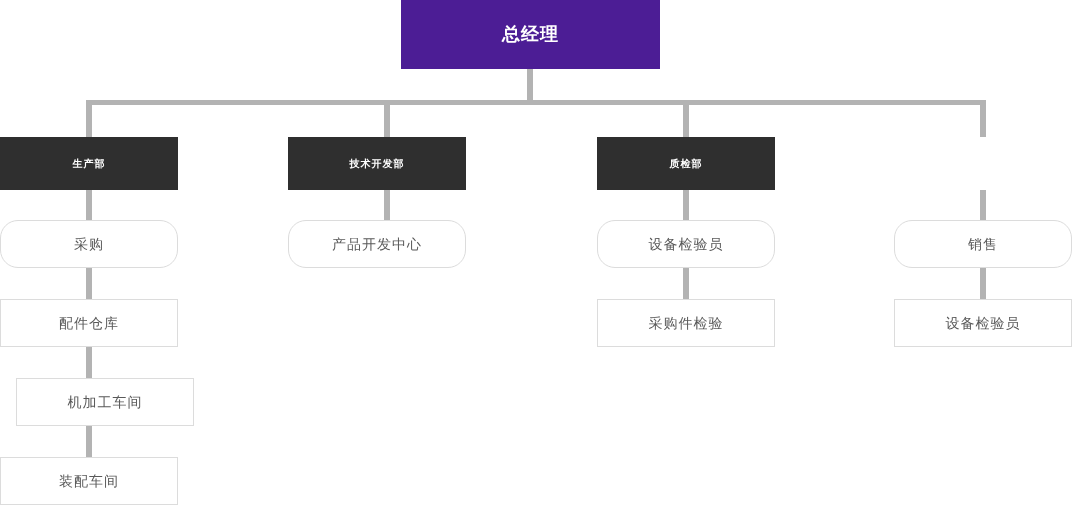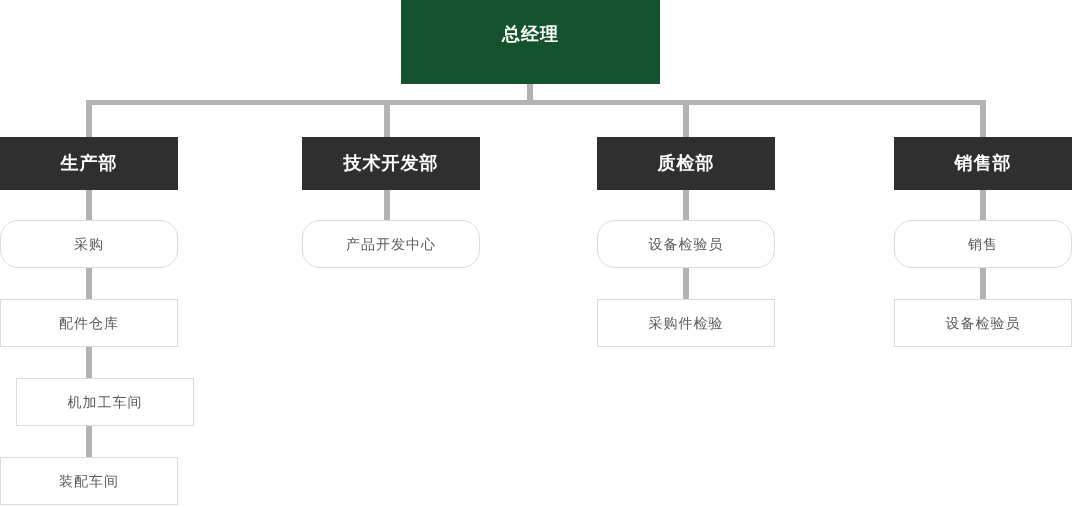--- a/index.html
+++ b/index.html
@@ -12,49 +12,49 @@
     font-family: "Liberation Sans", "DejaVu Sans", sans-serif;
   }
   .node {
     position: absolute;
     box-sizing: border-box;
     text-align: center;
     white-space: nowrap;
   }
   .root-node {
     left: 401px; top: 0;
-    width: 259px; height: 84px;
+    width: 259px; height: 69px;
     line-height: 69px;
-    background: #14532d;
+    background: #4c1d95;
     color: #ffffff;
     font-size: 18px;
     font-weight: bold;
     letter-spacing: 1px;
   }
   .dept-node {
     top: 137px;
     width: 178px; height: 53px;
     line-height: 53px;
     background: #2f2f2f;
     color: #ffffff;
-    font-size: 18px;
+    font-size: 10px;
     font-weight: bold;
     letter-spacing: 1px;
   }
   .child-node {
     width: 178px; height: 48px;
     line-height: 46px;
     background: #ffffff;
     border: 1px solid #dcdcdc;
     color: #595959;
     font-size: 14px;
     letter-spacing: 1px;
   }
   .c0 { left: 0; }
-  .c1 { left: 302px; }
+  .c1 { left: 288px; }
   .c2 { left: 597px; }
   .c3 { left: 894px; }
   .r0 { top: 220px; border-radius: 18px; }
   .r1 { top: 299px; }
   .r2 { top: 378px; margin-left: 16px; }
   .r3 { top: 457px; text-align: center; }
   .conn {
     position: absolute;
     background: #b3b3b3;
   }
@@ -104,23 +104,20 @@
 
   <div class="node dept-node c0">
     <span class="node-label">生产部</span>
   </div>
   <div class="node dept-node c1">
     <span class="node-label">技术开发部</span>
   </div>
   <div class="node dept-node c2">
     <span class="node-label">质检部</span>
   </div>
-  <div class="node dept-node c3">
-    <span class="node-label">销售部</span>
-  </div>
 
   <div class="node child-node c0 r0">
     <span class="node-label">采购</span>
   </div>
   <div class="node child-node c0 r1">
     <span class="node-label">配件仓库</span>
   </div>
   <div class="node child-node c0 r2">
     <span class="node-label">机加工车间</span>
   </div>

